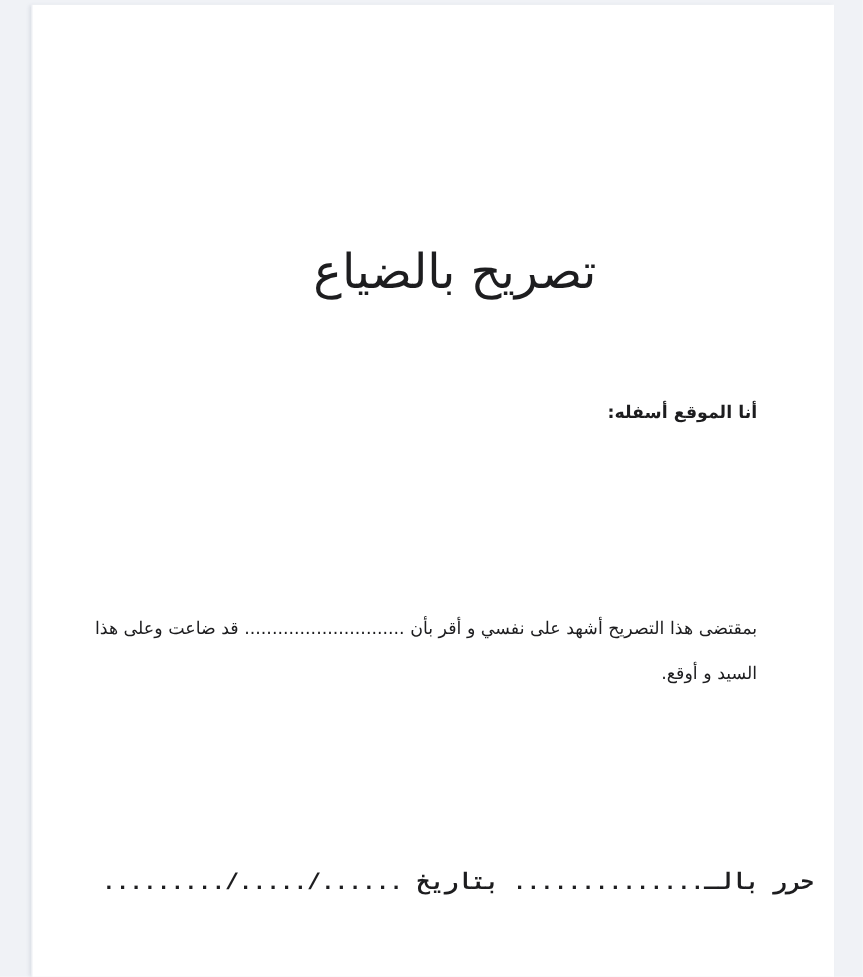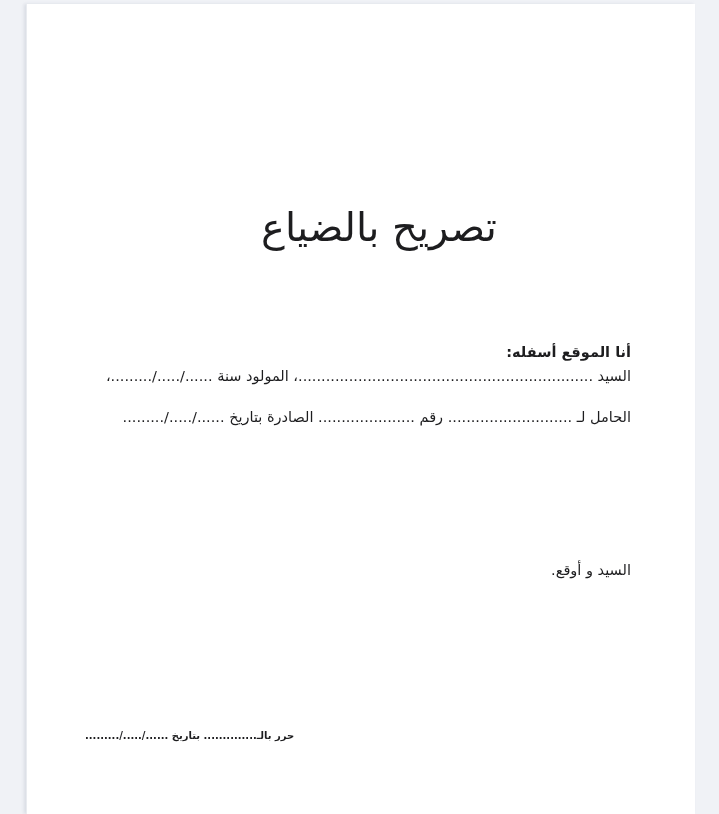--- a/index.html
+++ b/index.html
@@ -35,57 +35,56 @@
   }
   .line {
     position: absolute;
     right: 64px;
     direction: rtl;
     unicode-bidi: plaintext;
     white-space: nowrap;
     text-align: right;
     font-size: 14.5px;
     line-height: 22px;
-    margin-top: 8px;
   }
   .bold { font-weight: bold; }
   .footer-line {
     position: absolute;
     left: 58px;
     right: auto;
     direction: rtl;
     white-space: nowrap;
-    font-size: 10px;
+    font-size: 19px;
     line-height: 22px;
     font-weight: bold;
+    font-family: Liberation Mono, monospace;
   }
   .t-l1 { top: 329px; }
   .t-l2 { top: 353px; }
   .t-l3 { top: 394px; }
   .t-l4 { top: 437px; }
   .t-l5 { top: 473px; }
   .t-l6 { top: 509px; }
   .t-l7 { top: 547px; }
   .t-l8 { top: 585px; }
   .t-l9 { top: 721px; }
 </style>
 </head>
 <body>
 
 <div class="paper">
 
   <div class="doc-title"><span>تصريح بالضياع</span></div>
 
   <div class="line bold t-l1">أنا الموقع أسفله:</div>
 
-  <div class="line t-l2">السيد ................................................................، المولود سنة ....../...../.........،</div>
-
-  <div class="line t-l3">الحامل لـ ........................... رقم ..................... الصادرة بتاريخ ....../...../.........</div>
 
 
 
+
+  <div class="line t-l6">بمقتضى هذا التصريح أشهد على نفسي و أقر بأن ............................. قد ضاعت وعلى هذا</div>
 
   <div class="line t-l7">السيد و أوقع.</div>
 
 
   <div class="footer-line t-l9">حرر بالـ.............. بتاريخ ....../...../.........</div>
 
 </div>
 
 </body></html>

